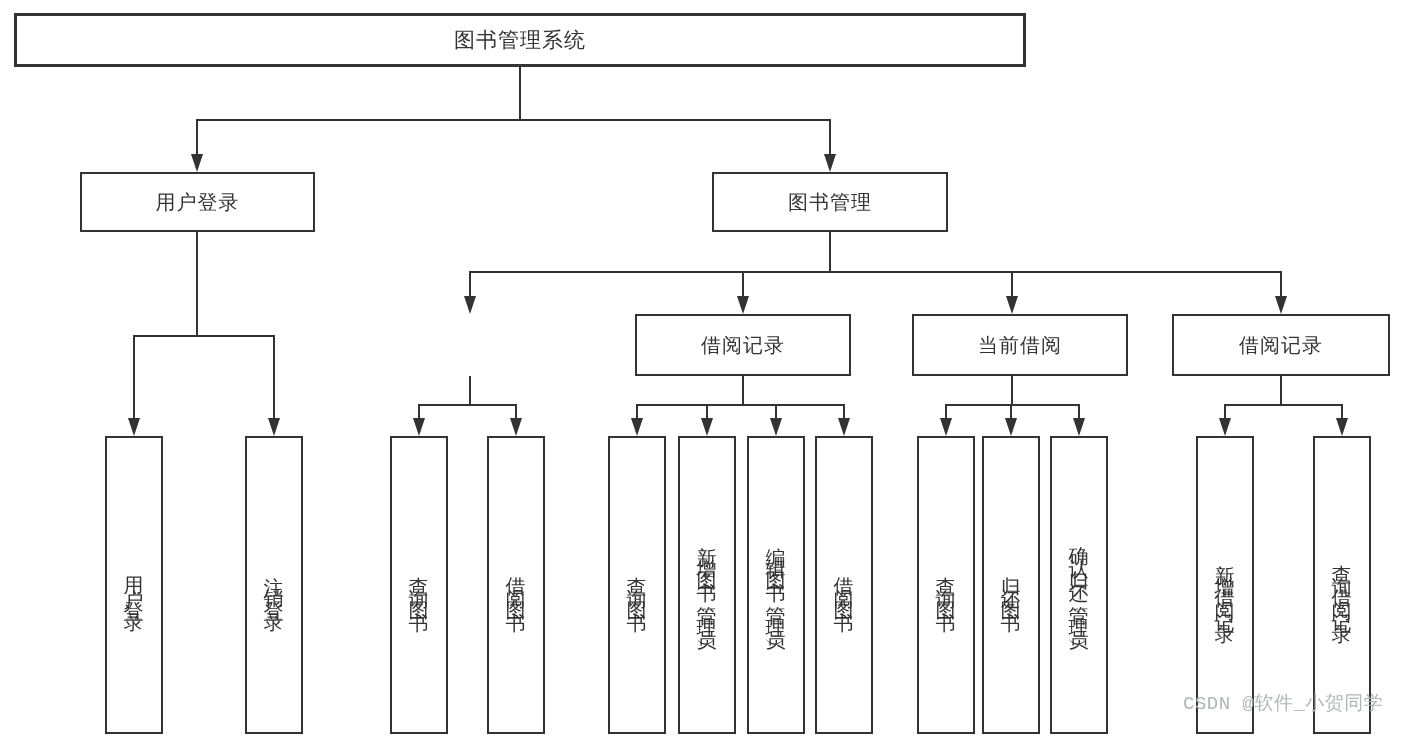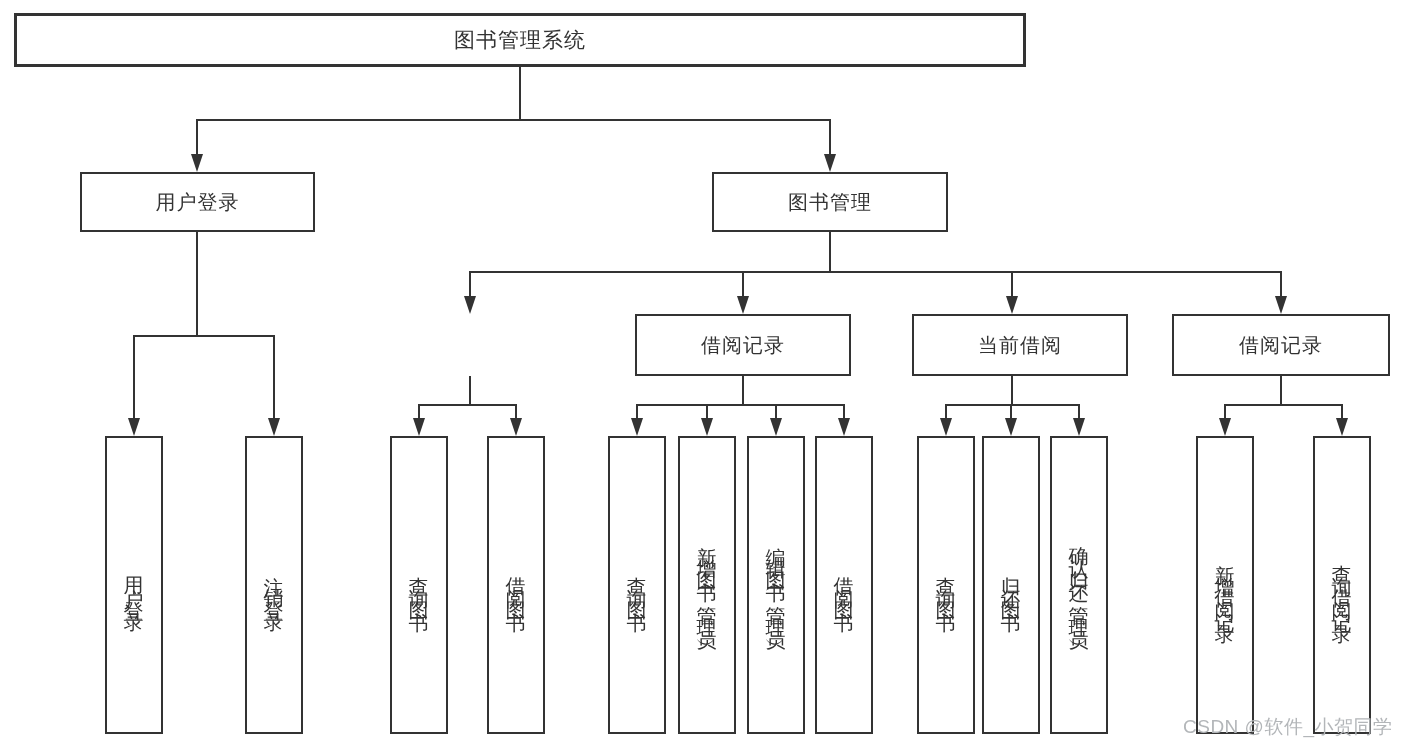--- a/index.html
+++ b/index.html
@@ -63,21 +63,21 @@
     letter-spacing: 0.5px;
     color: var(--wm, #b3b6b9);
     white-space: nowrap;
     z-index: 5;
   }
 </style>
 </head>
 <body>
 
 <div id="stage" style="--bg: #ffffff; --line: #333333; --text: #333333; --wm: #b3b6b9;">
-  <div class="watermark" style="left: 1183px; top: 714px;">CSDN @软件_小贺同学</div>
+  <div class="watermark" style="left: 1183px; top: 690px; font-family: Liberation Mono, monospace;">CSDN @软件_小贺同学</div>
 <div class="node h-node root" style="left: 14px; top: 13px; width: 1012px; height: 54px;">
       <span>图书管理系统</span>
     </div>
     <div class="node h-node" style="left: 80px; top: 172px; width: 235px; height: 60px;">
       <span>用户登录</span>
     </div>
     <div class="node h-node" style="left: 712px; top: 172px; width: 236px; height: 60px;">
       <span>图书管理</span>
     </div>
     <div class="node h-node" style="left: 635px; top: 314px; width: 216px; height: 62px;">

